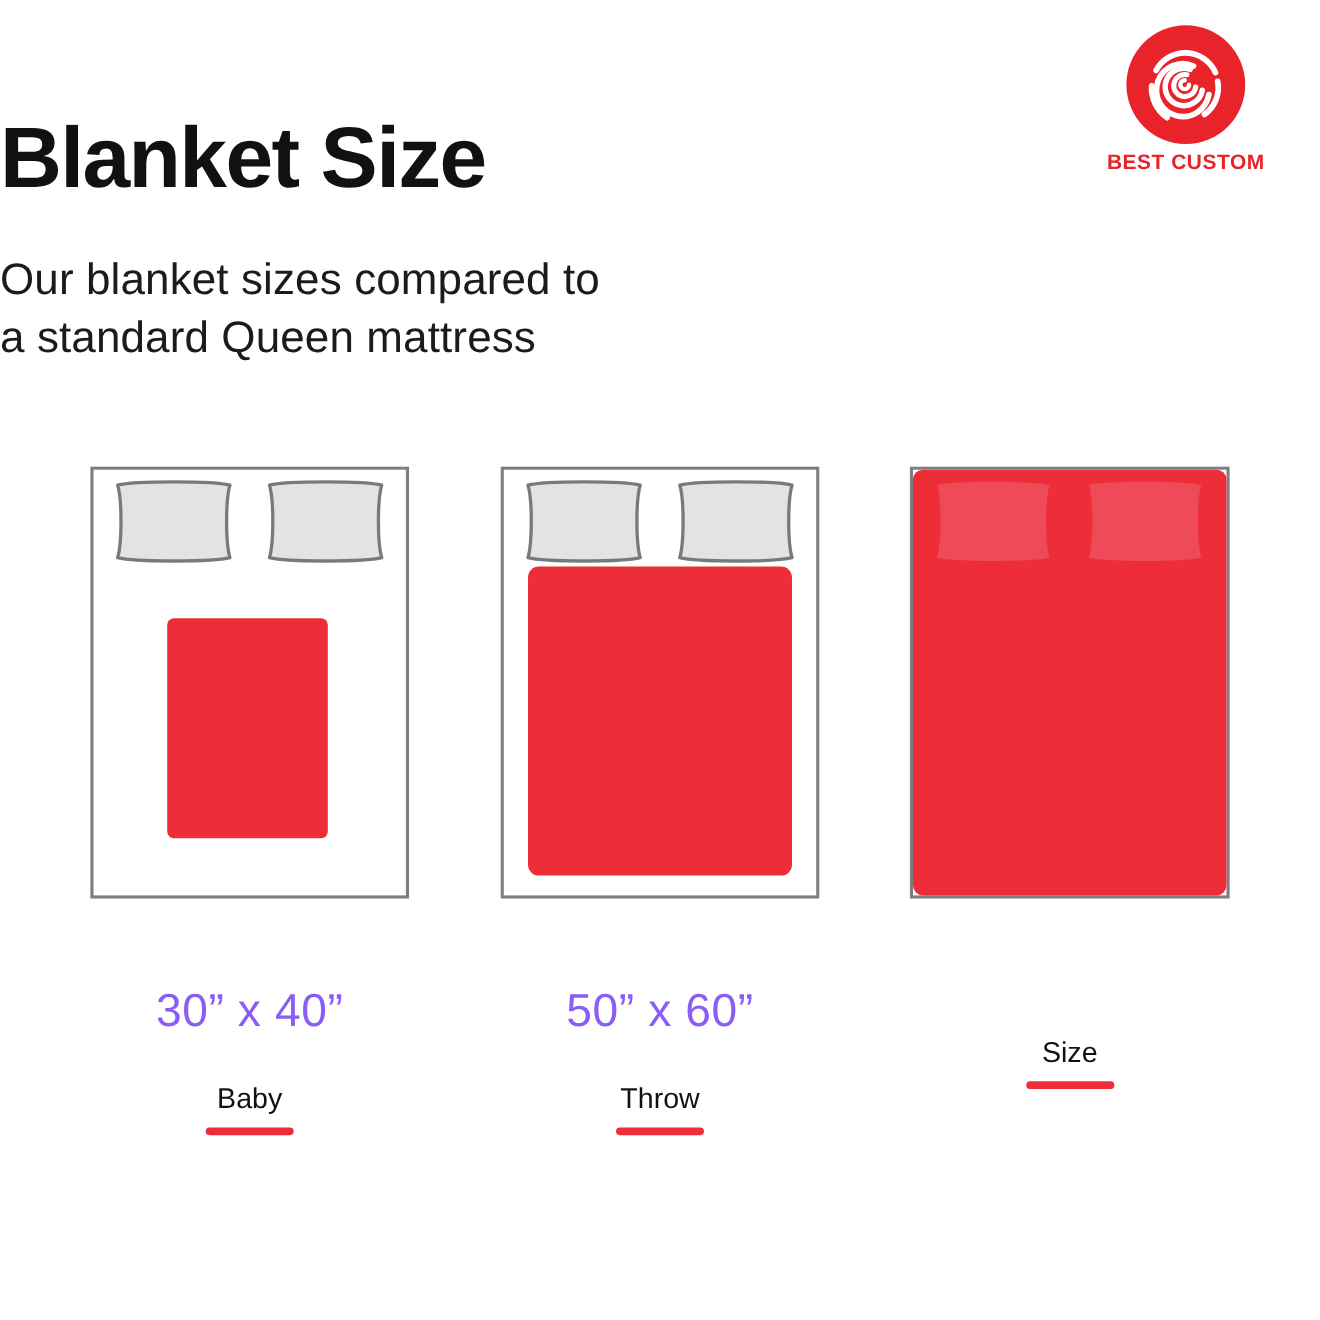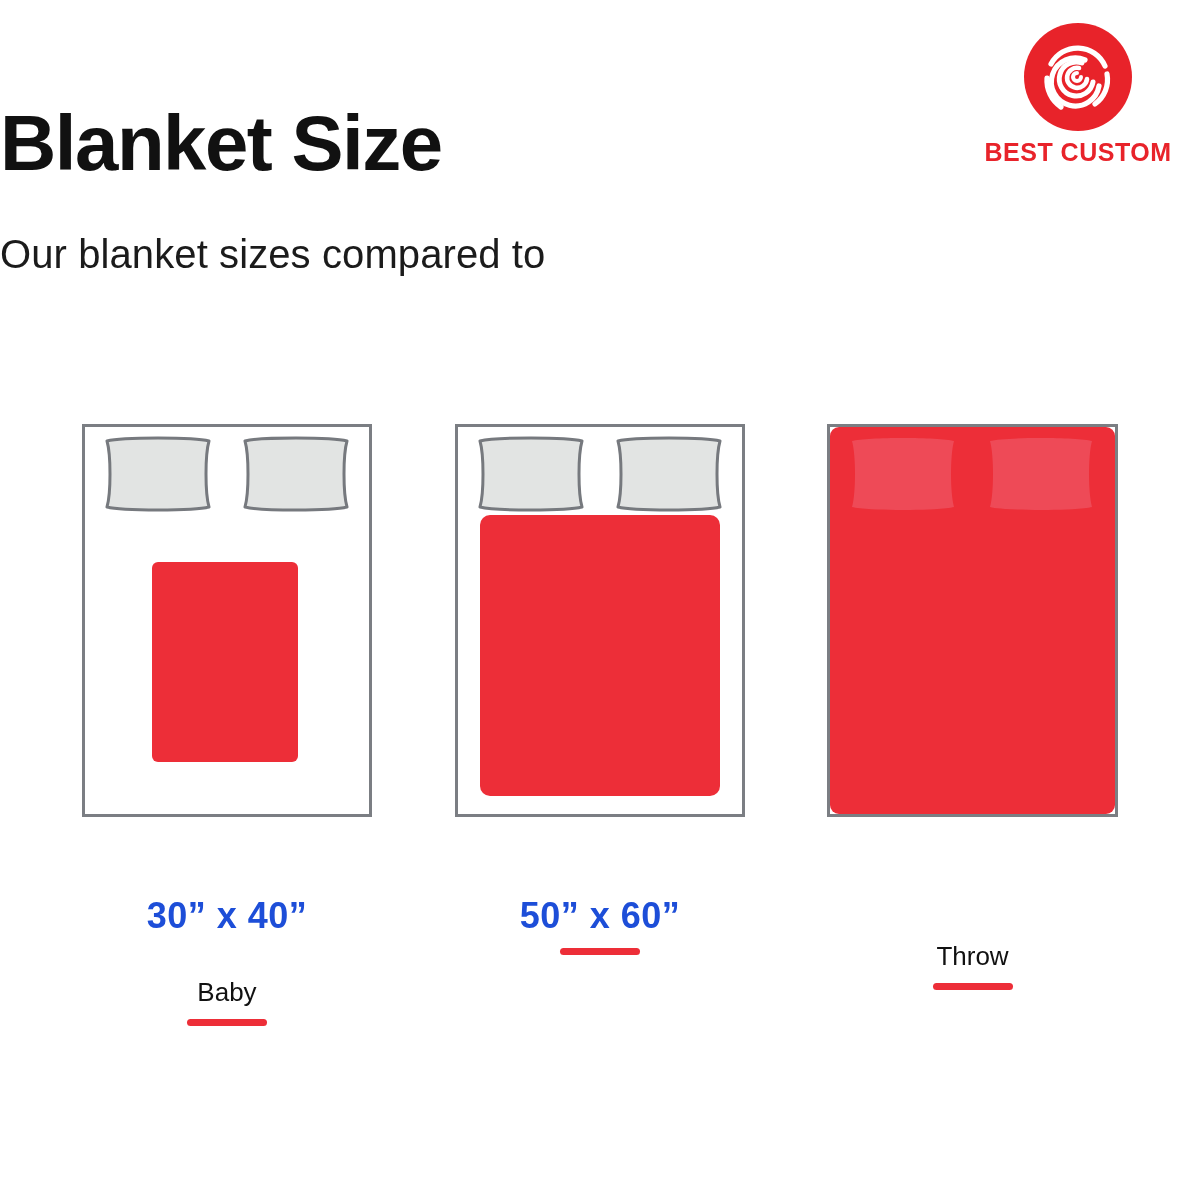--- a/index.html
+++ b/index.html
@@ -26,21 +26,21 @@
     flex-direction: column;
     align-items: center;
   }
   .brand-mark {
     width: 110px;
     height: 110px;
     display: block;
   }
   .brand-name {
     margin-top: 6px;
-    font-size: 25px;
+    font-size: 19px;
     font-weight: bold;
     letter-spacing: 0.5px;
     color: #E8232A;
     font-family: "Liberation Sans", sans-serif;
     white-space: nowrap;
   }
 
   
   .title {
     position: absolute;
@@ -92,23 +92,23 @@
     left: 0;
     width: 1200px;
     height: 140px;
   }
   .caption {
     position: absolute;
     top: 0;
     text-align: center;
   }
   .caption-dims {
-    font-size: 36px;
-    font-weight: bold;
-    color: #1d4ed8;
+    font-size: 42px;
+    font-weight: normal;
+    color: #8b5cf6;
     letter-spacing: 0.5px;
     line-height: 1;
     font-family: "Liberation Sans", sans-serif;
   }
   .caption-name {
     margin-top: 45px;
     font-size: 26px;
     font-weight: normal;
     color: #111111;
     line-height: 1;
@@ -139,20 +139,21 @@
       <path d="M24 56 a32 32 0 0 0 14 29" stroke-width="5.2"></path>
       <path d="M84 52 a30 30 0 0 1 -12 30" stroke-width="5.2"></path>
     </g>
   </svg>
   <div class="brand-name">BEST CUSTOM</div>
 </div>
 
 <div class="title">Blanket Size</div>
 <div class="subtitle">
   <span class="sub-line">Our blanket sizes compared to</span>
+  <span class="sub-line">a standard Queen mattress</span>
 </div>
 
 <div class="beds">
 
   <div class="bed" style="left:82px; width:290px;">
     <svg class="bed-svg" width="290" height="393" viewBox="0 0 290 393">
       <rect x="1.5" y="1.5" width="287" height="390" fill="#FFFFFF" stroke="#7B7E83" stroke-width="3"></rect>
       <path d="M25 17 C40 13 112 13 127 17 C123 31 123 69 127 83 C112 87 40 87 25 83 C29 69 29 31 25 17 Z" fill="#E2E4E3" stroke="#76797E" stroke-width="3" stroke-linejoin="round"></path>
       <path d="M163 17 C178 13 250 13 265 17 C261 31 261 69 265 83 C250 87 178 87 163 83 C167 69 167 31 163 17 Z" fill="#E2E4E3" stroke="#76797E" stroke-width="3" stroke-linejoin="round"></path>
       <rect x="70" y="138" width="146" height="200" rx="6" ry="6" fill="#ED2E38"></rect>
@@ -182,21 +183,22 @@
 <div class="captions">
 
   <div class="caption" style="left:82px; width:290px;">
     <div class="caption-dims">30” x 40”</div>
     <div class="caption-name">Baby</div>
     <div class="caption-rule"></div>
   </div>
 
   <div class="caption" style="left:455px; width:290px;">
     <div class="caption-dims">50” x 60”</div>
-    <div class="caption-rule"></div>
-  </div>
-
-  <div class="caption" style="left:827px; width:291px;">
     <div class="caption-name">Throw</div>
     <div class="caption-rule"></div>
   </div>
 
+  <div class="caption" style="left:827px; width:291px;">
+    <div class="caption-name">Size</div>
+    <div class="caption-rule"></div>
+  </div>
+
 </div>
 
 </body></html>

